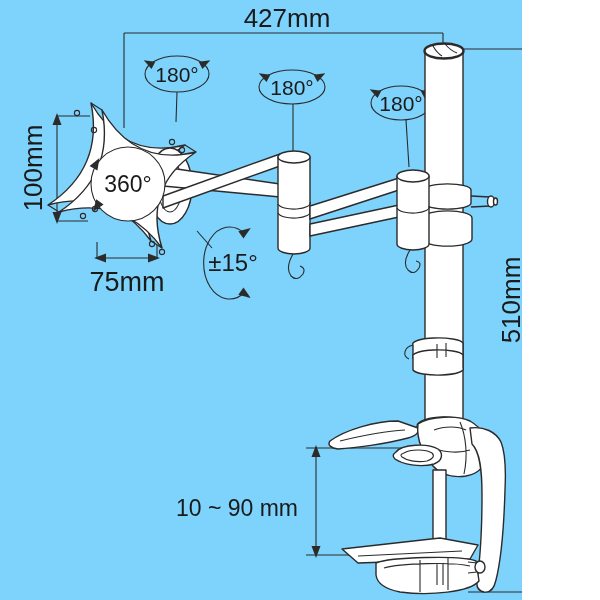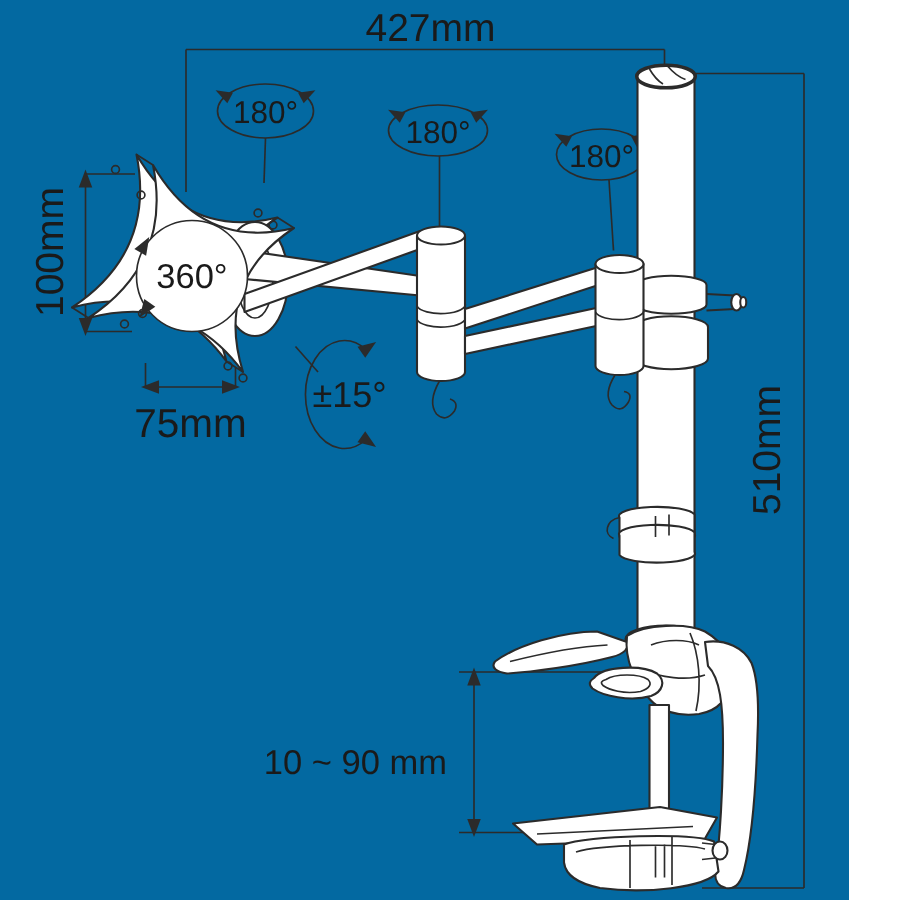--- a/index.html
+++ b/index.html
@@ -1,17 +1,17 @@
 <!DOCTYPE html>
 <html><head>
 <meta charset="utf-8">
 <style>
   html,body{margin:0;padding:0;background:#ffffff;}
   .stage{
-    position:relative;width:566px;height:600px;background:#0369a1;
+    position:relative;width:522px;height:600px;background:#7dd3fc;
     font-family:"Liberation Sans", sans-serif;overflow:hidden;
   }
   svg{position:absolute;left:0;top:0;}
   .lnthin{fill:none;stroke:#2b2b2b;stroke-width:1.1;stroke-linejoin:round;}
   .wh{fill:#ffffff;stroke:#2b2b2b;stroke-width:1.4;stroke-linejoin:round;}
   .whthin{fill:#ffffff;stroke:#2b2b2b;stroke-width:1.1;stroke-linejoin:round;}
   .arrow{fill:#2b2b2b;stroke:none;}
   .dimtxt{fill:#1a1a1a;font-family:"Liberation Sans", sans-serif;}
   .bold-rim{fill:#ffffff;stroke:#2b2b2b;stroke-width:2.4;}
 </style>

